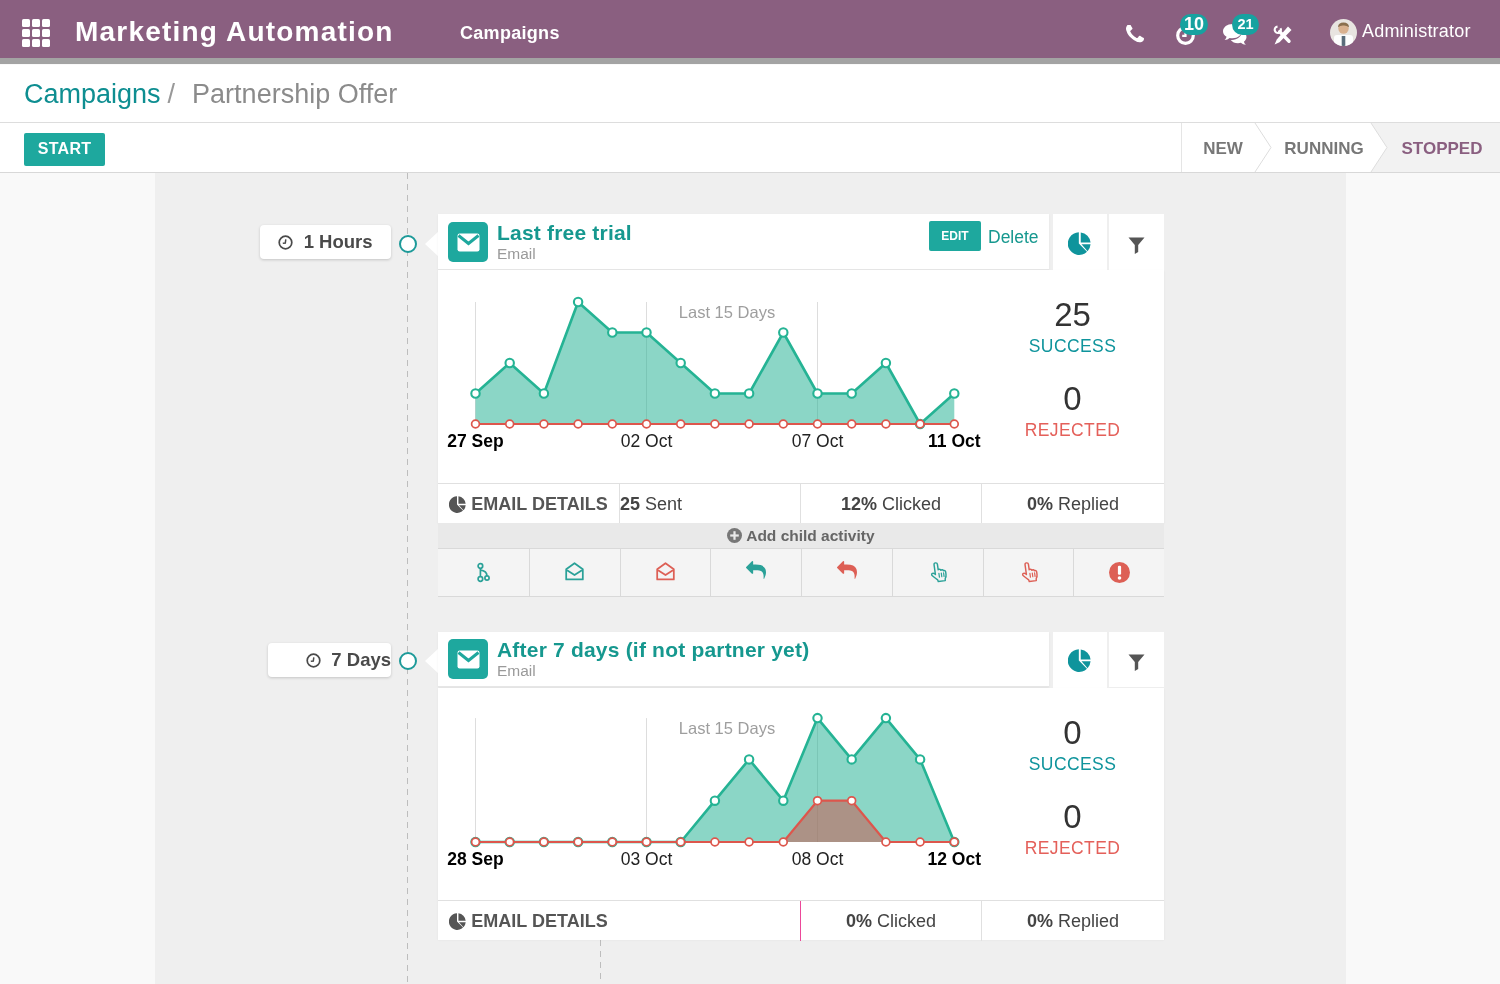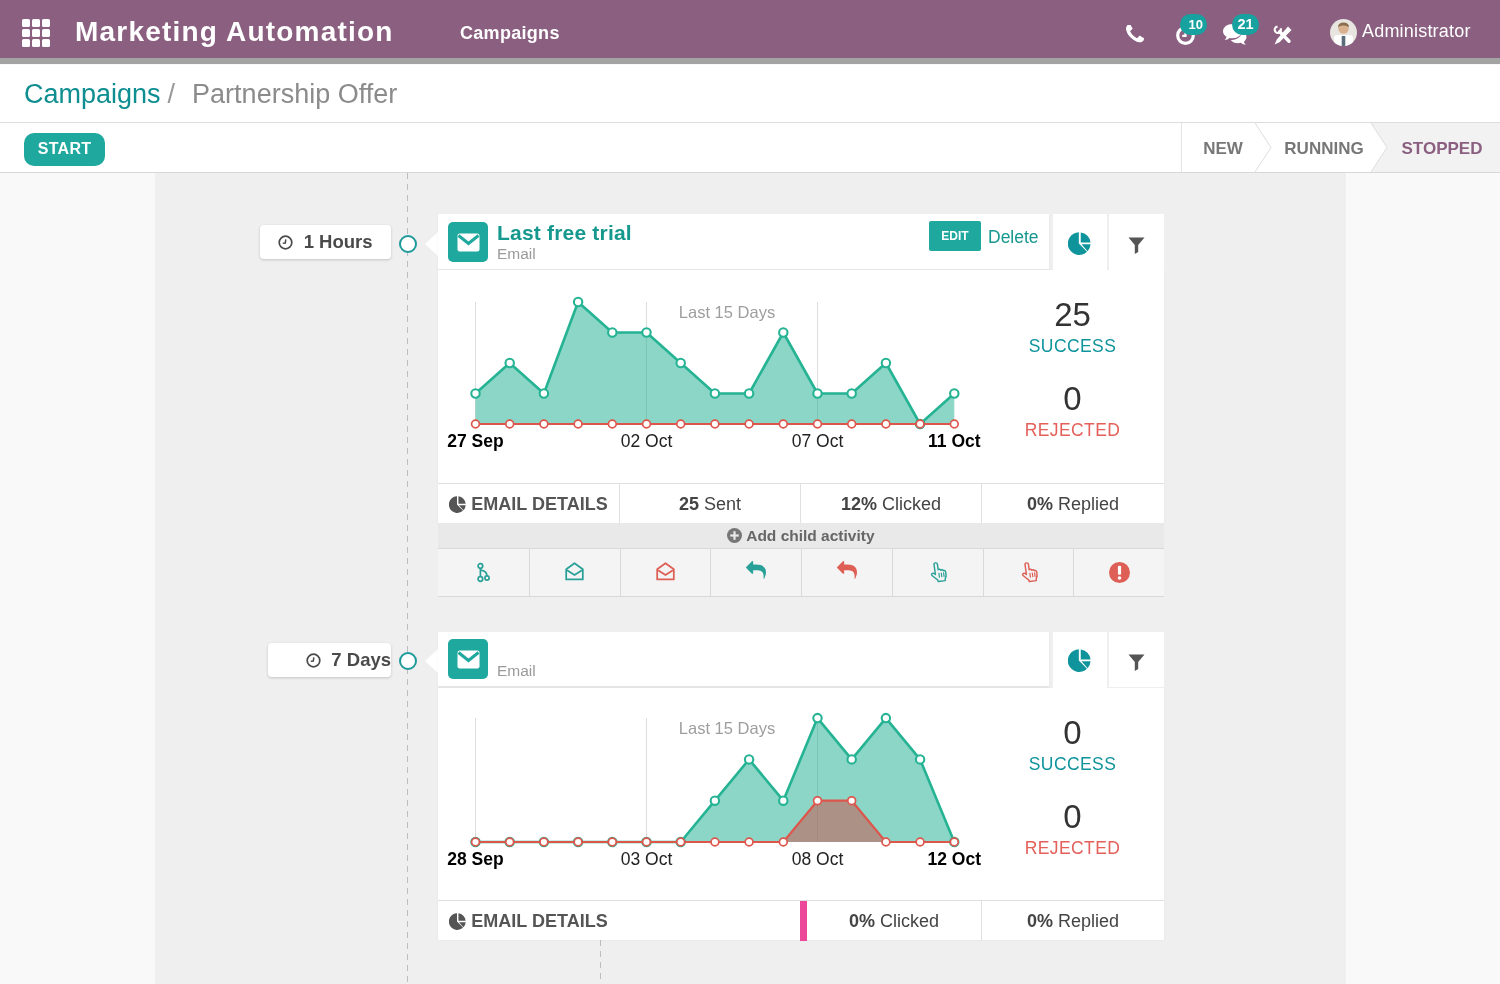--- a/index.html
+++ b/index.html
@@ -22,21 +22,21 @@
   </svg>
   <div class="abs" style="left:75px;top:16px;font-size:28px;font-weight:bold;color:#fff;letter-spacing:1.2px">Marketing Automation</div>
   <div class="abs" style="left:460px;top:23px;font-size:18px;font-weight:bold;color:#fff;letter-spacing:0.3px">Campaigns</div>
   <svg class="abs" style="left:1126px;top:25px" width="18" height="18" viewBox="0 0 1408 1408">
       <path fill="#fff" d="M1408 1056q0 27-10 70.5t-21 68.5q-21 50-122 106-94 51-186 51-27 0-52.5-3.5t-57.5-12.5-47.5-14.5-55.5-20.5-49-18q-98-35-175-83-127-79-264-216t-216-264q-48-77-83-175-3-9-18-49t-20.5-55.5-14.5-47.5-12.5-57.5-3.5-52.5q0-92 51-186 56-101 106-122 25-11 68.5-21t70.5-10q14 0 21 3 18 6 53 76 11 19 30 54t35 63.5 31 53.5q3 4 17.5 25t21.5 35.5 7 28.5q0 20-28.5 50t-62 55-62 53-28.5 46q0 9 5 22.5t8.5 20.5 14 24 11.5 19q76 137 174 235t235 174q2 1 19 11.5t24 14 20.5 8.5 22.5 5q18 0 46-28.5t53-62 55-62 50-28.5q14 0 28.5 7t35.5 21.5 25 17.5q25 15 53.5 31t63.5 35 54 30q70 35 76 53 3 7 3 21z"></path>
     </svg>
   <svg class="abs" style="left:1176px;top:26px" width="19" height="19" viewBox="0 0 19 19">
       <circle cx="9.5" cy="9.5" r="7.8" fill="none" stroke="#fff" stroke-width="3.2"></circle>
       <path d="M9.5 5.6 V9.9 H6.2" fill="none" stroke="#fff" stroke-width="2.2"></path>
     </svg>
-  <div class="abs" style="left:1180px;top:14px;min-width:27px;height:21px;background:#17a2a0;border-radius:10.5px;color:#fff;font-size:13px;font-weight:bold;text-align:right;line-height:21px;padding:0 4px">10</div>
+  <div class="abs" style="left:1180px;top:14px;min-width:27px;height:21px;background:#17a2a0;border-radius:10.5px;color:#fff;font-size:18px;font-weight:bold;text-align:center;line-height:21px;padding:0 4px">10</div>
   <svg class="abs" style="left:1223px;top:24px" width="24" height="21" viewBox="0 0 24 21">
       <path fill="#fff" d="M9.5 0 C4.3 0 0 3.2 0 7.2 c0 2.3 1.4 4.3 3.6 5.6 -0.3 1.2 -1 2.3 -2 3.1 1.9 -0.1 3.7 -0.9 5 -2 0.9 0.2 1.9 0.4 2.9 0.4 5.2 0 9.5 -3.2 9.5 -7.2 S14.7 0 9.5 0 Z"></path>
       <path fill="#fff" d="M23.5 13.1 c0 -2.6 -1.9 -4.9 -4.6 -6 0 0.2 0 0.5 0 0.7 0 4.6 -4.7 8.2 -10 8.2 -0.4 0 -0.8 0 -1.2 -0.1 1.5 2 4.2 3.3 7.3 3.3 1 0 2 -0.2 2.9 -0.4 1.3 1.1 3.1 1.9 5 2 -1 -0.8 -1.7 -1.9 -2 -3.1 1.6 -1.1 2.6 -2.8 2.6 -4.6 Z"></path>
     </svg>
   <div class="abs" style="left:1232px;top:14px;min-width:27px;height:21px;background:#17a2a0;border-radius:10.5px;color:#fff;font-size:14.5px;font-weight:bold;text-align:center;line-height:21px;padding:0 4px">21</div>
   <svg class="abs" style="left:1272px;top:24px" width="22" height="23" viewBox="0 0 22 23">
     <path d="M16 2.5 L19.5 6 L7.5 18.2 L2.6 20.5 L4.8 15.6 Z" fill="#fff"></path>
     <path d="M9.44 3.7 A4.2 4.2 0 1 1 5.43 1.62 L5.63 3.81 A2 2 0 1 0 7.53 4.8 Z" fill="#fff"></path>
     <line x1="7.6" y1="7.6" x2="17" y2="17.3" stroke="#fff" stroke-width="3.4" stroke-linecap="round"></line>
   </svg>
@@ -55,21 +55,21 @@
     </g>
   </svg>
   <div class="abs" style="left:1362px;top:21px;font-size:18px;color:#fff;letter-spacing:0.2px">Administrator</div>
 </div>
 
 <div class="abs" style="left:0;top:65px;width:1500px;height:58px;background:#fff;border-bottom:1px solid #dddddd">
   <div class="abs" style="left:24px;top:14px;font-size:27px;"><span style="color:#0e8e91">Campaigns</span><span style="color:#999;margin-left:7px;margin-right:17px">/</span><span style="color:#8b8b8b">Partnership Offer</span></div>
 </div>
 
 <div class="abs" style="left:0;top:123px;width:1500px;height:50px;background:#fff;border-bottom:1px solid #d8d8d8">
-  <div class="abs" style="left:24px;top:10px;width:81px;height:33px;background:#1ea89e;color:#fff;font-size:16px;font-weight:bold;text-align:center;line-height:32px;letter-spacing:0.3px;border-radius:10px">START</div>
+  <div class="abs" style="left:24px;top:10px;width:81px;height:33px;background:#1ea89e;color:#fff;font-size:16px;font-weight:bold;text-align:center;line-height:32px;letter-spacing:0.3px;border-radius:2px">START</div>
   <svg class="abs" style="left:1181px;top:0" width="319" height="49" viewBox="0 0 319 49">
     <rect x="0" y="0" width="319" height="49" fill="#ffffff"></rect>
     <path d="M190 0 L206 24.5 L190 49 L319 49 L319 0 Z" fill="#f2f2f2"></path>
     <path d="M0 0 L0 49" stroke="#dddddd" stroke-width="1.5"></path>
     <path d="M74 0 L90 24.5 L74 49" stroke="#dddddd" stroke-width="1" fill="none"></path>
     <path d="M190 0 L206 24.5 L190 49" stroke="#dddddd" stroke-width="1" fill="none"></path>
     <text x="42" y="31" font-size="17" font-weight="bold" fill="#777" text-anchor="middle" font-family="Liberation Sans, sans-serif">NEW</text>
     <text x="143" y="31" font-size="17" font-weight="bold" fill="#777" text-anchor="middle" font-family="Liberation Sans, sans-serif">RUNNING</text>
     <text x="261" y="31" font-size="17" font-weight="bold" fill="#8A5F80" text-anchor="middle" font-family="Liberation Sans, sans-serif">STOPPED</text>
   </svg>
@@ -165,21 +165,21 @@
   <div style="font-size:33px;color:#333;margin-top:23px">0</div>
   <div style="font-size:17.5px;color:#e4605a;letter-spacing:0.4px;margin-top:2px">REJECTED</div>
 </div>
 
 <div class="abs" style="left:438px;top:483px;width:726px;height:40px;background:#fff;border-top:1px solid #e0e0e0;font-size:18px;color:#444">
   <div class="abs" style="left:0;top:0;width:181px;height:40px;line-height:40px;text-align:center;font-weight:bold;color:#555"><span style="vertical-align:-3px;display:inline-block"><svg width="17" height="17" viewBox="0 0 24 24">
           <path d="M11.3 0.31 A11.8 11.8 0 1 0 19.8 20.6 L11.3 12.1 Z" fill="#555"></path>
           <path d="M13.3 11.0 L13.3 0.4 A11.8 11.8 0 0 1 23.55 11.0 Z" fill="#555"></path>
           <path d="M14.1 12.9 L23.57 12.9 A11.8 11.8 0 0 1 20.4 20.1 Z" fill="#555"></path>
         </svg></span> EMAIL DETAILS</div>
-  <div class="abs" style="left:181px;top:0;width:181px;height:40px;line-height:40px;text-align:center;border-left:1px solid #e0e0e0"><b>25</b> Sent</div>
+  <div class="abs" style="left:181px;top:0;width:181px;height:40px;line-height:40px;text-align:left;border-left:1px solid #e0e0e0"><b>25</b> Sent</div>
   <div class="abs" style="left:362px;top:0;width:181px;height:40px;line-height:40px;text-align:center;border-left:1px solid #e0e0e0"><b>12%</b> Clicked</div>
   <div class="abs" style="left:543px;top:0;width:183px;height:40px;line-height:40px;text-align:center;border-left:1px solid #e0e0e0"><b>0%</b> Replied</div>
 </div>
 
 <div class="abs" style="left:438px;top:523px;width:726px;height:25px;background:#e9e9e9;text-align:center;line-height:25px;font-size:15.5px;font-weight:bold;color:#666">
   <svg width="15" height="15" viewBox="0 0 15 15" style="vertical-align:-2px">
       <circle cx="7.5" cy="7.5" r="7.5" fill="#777"></circle>
       <rect x="6.4" y="3.2" width="2.2" height="8.6" fill="#e9e9e9"></rect>
       <rect x="3.2" y="6.4" width="8.6" height="2.2" fill="#e9e9e9"></rect>
     </svg>
@@ -240,20 +240,21 @@
 
 <div class="abs" style="left:425px;top:648px;width:0;height:0;border-top:13px solid transparent;border-bottom:13px solid transparent;border-right:14px solid #ffffff"></div>
 
 <div class="abs" style="left:438px;top:632px;width:611px;height:55px;background:#fff;border-bottom:1px solid #e6e6e6;box-shadow:0 1px 2px rgba(0,0,0,0.06)">
   <div class="abs" style="left:10px;top:7px;width:40px;height:40px;background:#1ea89e;border-radius:5px">
       <div class="abs" style="left:8.5px;top:10.5px"><svg width="23" height="19" viewBox="0 0 23 19">
           <rect x="0.5" y="0.5" width="22" height="18" rx="2.2" fill="#ffffff"></rect>
           <path d="M1.5 2.5 L11.5 10.5 L21.5 2.5" fill="none" stroke="#1ea89e" stroke-width="3"></path>
         </svg></div>
     </div>
+  <div class="abs" style="left:59px;top:6px;font-size:21px;font-weight:bold;letter-spacing:0.2px;color:#16988f;white-space:nowrap">After 7 days (if not partner yet)</div>
   <div class="abs" style="left:59px;top:30px;font-size:15.5px;color:#9a9a9a">Email</div>
 
 </div>
 <div class="abs" style="left:1053px;top:632px;width:54px;height:57px;background:#fff">
     <div class="abs" style="left:15px;top:17px"><svg width="23" height="23" viewBox="0 0 24 24">
         <path d="M11.3 0.31 A11.8 11.8 0 1 0 19.8 20.6 L11.3 12.1 Z" fill="#0f949c"></path>
         <path d="M13.3 11.0 L13.3 0.4 A11.8 11.8 0 0 1 23.55 11.0 Z" fill="#0f949c"></path>
         <path d="M14.1 12.9 L23.57 12.9 A11.8 11.8 0 0 1 20.4 20.1 Z" fill="#0f949c"></path>
       </svg></div>
   </div>
@@ -314,14 +315,14 @@
   <div style="font-size:33px;color:#333;margin-top:23px">0</div>
   <div style="font-size:17.5px;color:#e4605a;letter-spacing:0.4px;margin-top:2px">REJECTED</div>
 </div>
 
 <div class="abs" style="left:438px;top:900px;width:726px;height:40px;background:#fff;border-top:1px solid #e0e0e0;font-size:18px;color:#444">
   <div class="abs" style="left:0;top:0;width:181px;height:40px;line-height:40px;text-align:center;font-weight:bold;color:#555"><span style="vertical-align:-3px;display:inline-block"><svg width="17" height="17" viewBox="0 0 24 24">
           <path d="M11.3 0.31 A11.8 11.8 0 1 0 19.8 20.6 L11.3 12.1 Z" fill="#555"></path>
           <path d="M13.3 11.0 L13.3 0.4 A11.8 11.8 0 0 1 23.55 11.0 Z" fill="#555"></path>
           <path d="M14.1 12.9 L23.57 12.9 A11.8 11.8 0 0 1 20.4 20.1 Z" fill="#555"></path>
         </svg></span> EMAIL DETAILS</div>
-  <div class="abs" style="left:362px;top:0;width:181px;height:40px;line-height:40px;text-align:center;border-left:7px solid #ec4899"><b>0%</b> Clicked</div>
+  <div class="abs" style="left:362px;top:0;width:181px;height:40px;line-height:40px;text-align:center;border-left:1px solid #ec4899"><b>0%</b> Clicked</div>
   <div class="abs" style="left:543px;top:0;width:183px;height:40px;line-height:40px;text-align:center;border-left:1px solid #e0e0e0"><b>0%</b> Replied</div>
 </div>
 </body></html>

